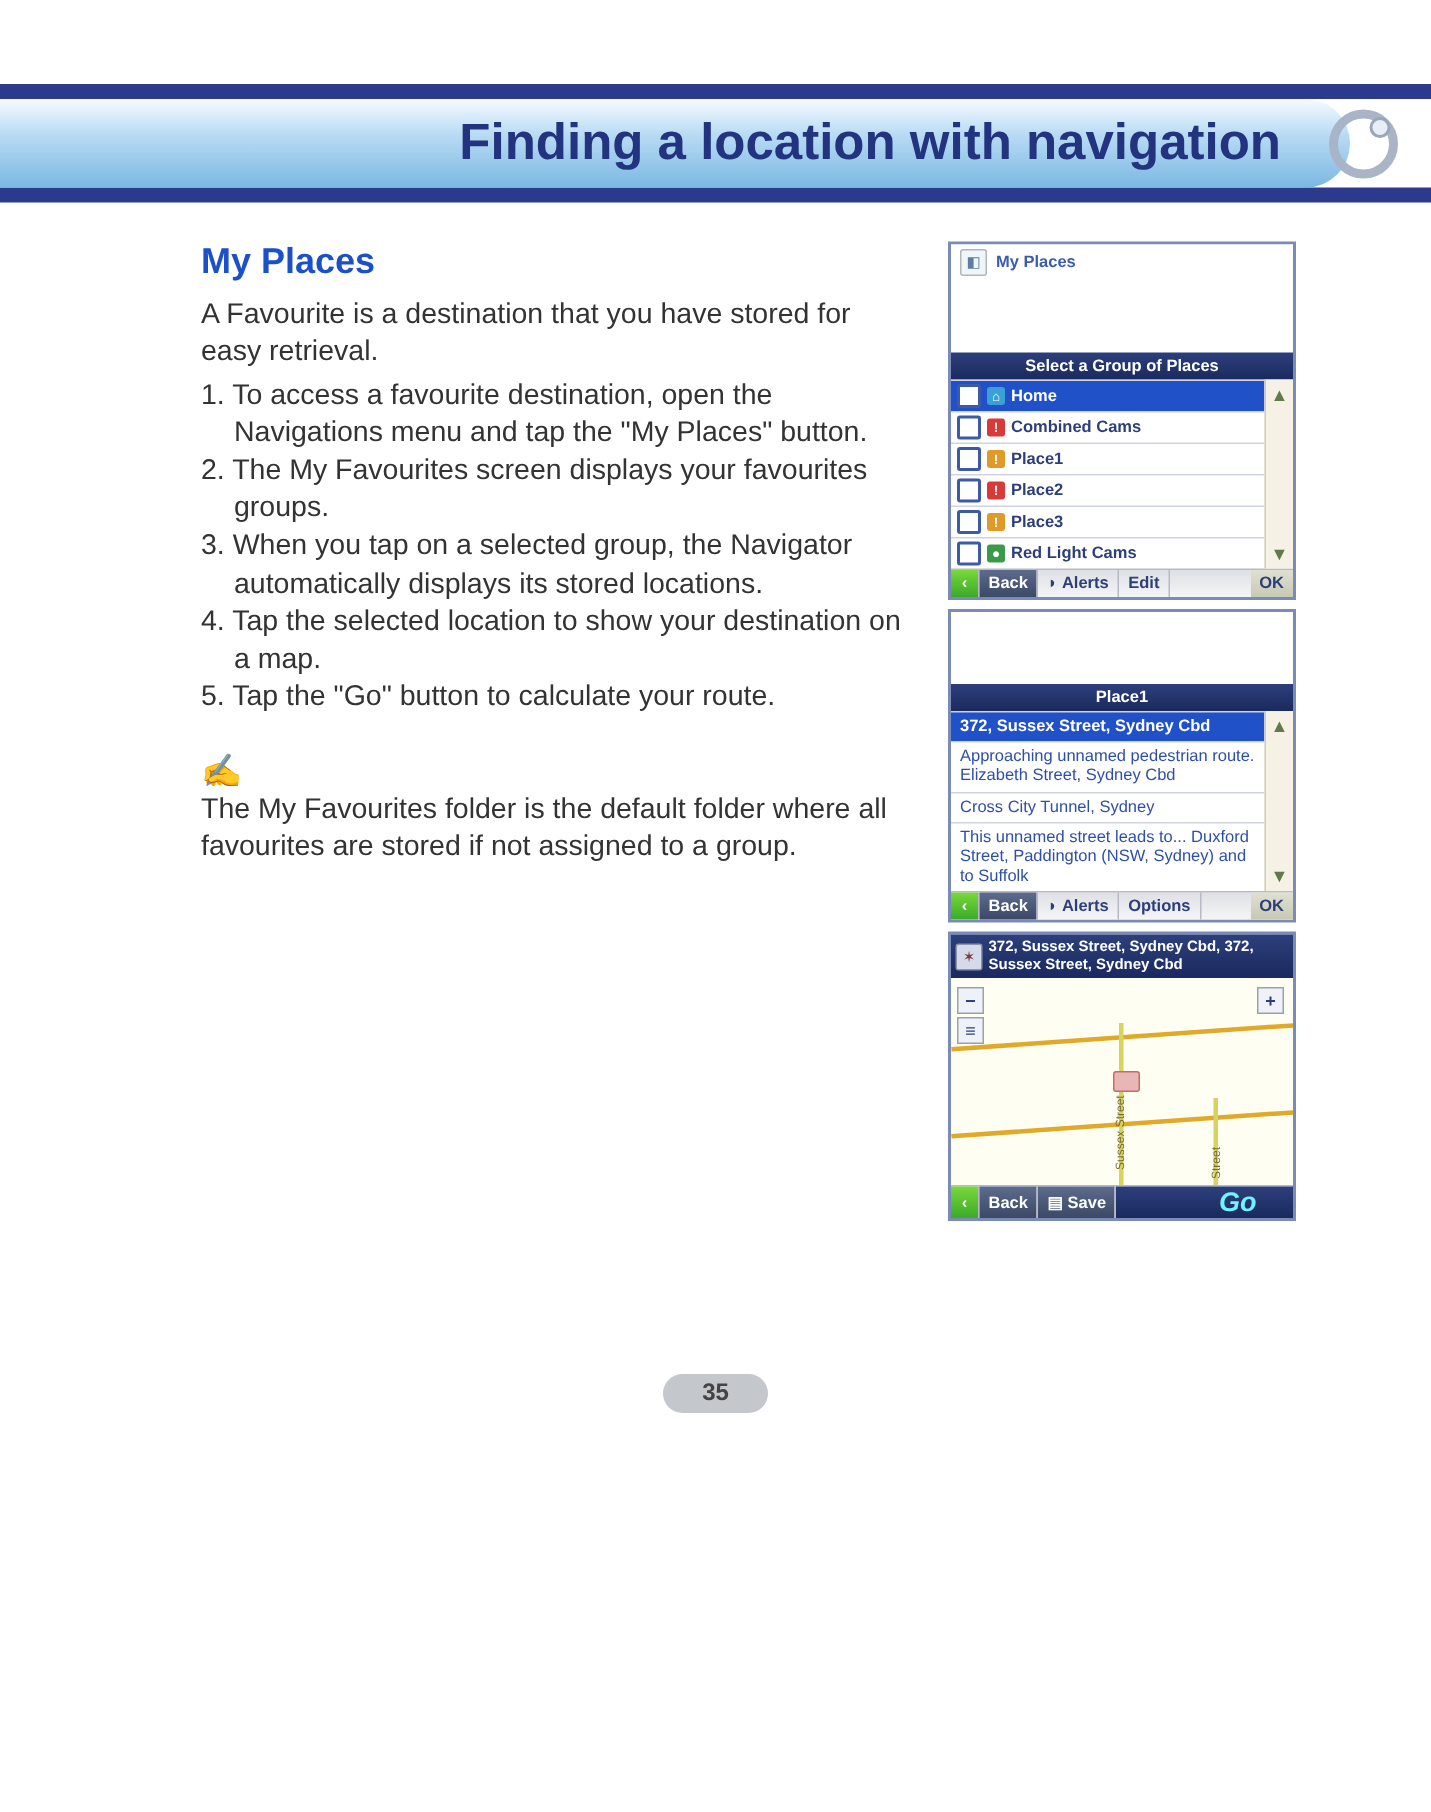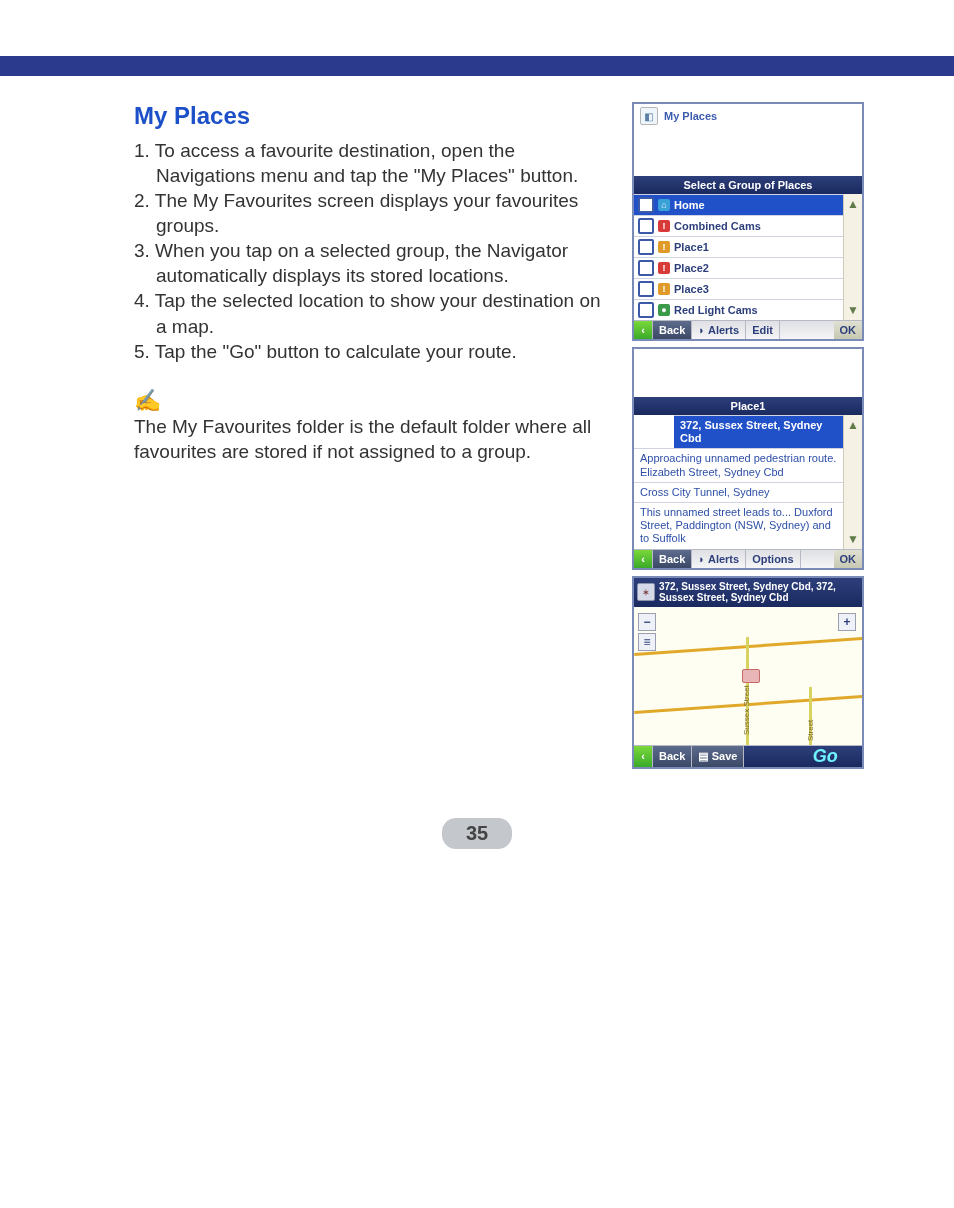--- a/index.html
+++ b/index.html
@@ -120,54 +120,64 @@
   .fbtn{
     display:flex;align-items:center;justify-content:center;gap:3px;
     padding:3px 6px;border-right:1px solid #b7bac5;
   }
   .fbtn.dark{ background:linear-gradient(#5d6b8d,#3b4866); color:#fff; }
   .fbtn.ok{ margin-left:auto; border-right:none; background:linear-gradient(#dfe0d2,#c8c9b2);text-align:right;}
   .chev{ background:linear-gradient(#7ad83a,#3aaa2a);color:#fff;width:18px;display:flex;align-items:center;justify-content:center;border-right:1px solid #b7bac5;}
   .detail-row{
     padding:3px 6px;color:#2d4fa8;border-top:1px solid #d0d4e2;line-height:1.2;
   }
-  .detail-row.sel{ background:#2151c9;color:#fff;font-weight:bold;margin-left:40px; }
+  .detail-row.sel{ background:#2151c9;color:#fff;font-weight:bold; }
   
   .map-head{ background:linear-gradient(#2d3f7b,#1a2a5f);display:flex;align-items:center;padding:3px;gap:4px;}
   .map-head-ic{width:16px;height:16px;background:#d6dae8;border:1px solid #8b94ab;border-radius:2px;flex:none;display:flex;align-items:center;justify-content:center;color:#7a3b3b;font-size:10px;}
   .map-head-txt{ color:#fff;font-size:10px;line-height:1.15;font-weight:bold;}
   .map-body{ position:relative;height:138px;background:#fffef2;overflow:hidden;}
   .mline{position:absolute;background:#e0a92a;height:3px;}
   .vline{position:absolute;background:#d8d261;width:3px;}
   .map-zoom{position:absolute;left:4px;top:6px;display:flex;flex-direction:column;gap:2px;}
   .zbtn{width:16px;height:16px;border:1px solid #9aa0b0;background:#eef2f8;display:flex;align-items:center;justify-content:center;font-weight:bold;font-size:12px;color:#2d3f7b;}
   .zplus{position:absolute;right:6px;top:6px;}
   .gobtn{
     flex:1;background:linear-gradient(#2d3f7b,#1a2a5f);color:#6ef3ff;
     font-size:18px;font-weight:bold;font-style:italic;display:flex;align-items:center;justify-content:center;padding-left:44px;
   }
   .page-num{
-    width:70px;margin:43px auto 0;text-align:center;
+    width:70px;margin:96px auto 0;text-align:center;
     background:#c4c7cc;border-radius:14px;padding:4px 0;
-    font-size:20px;font-weight:bold;color:#444;
+    font-size:16px;font-weight:bold;color:#444;
   }
   .map-pin{position:absolute;left:108px;top:62px;width:16px;height:12px;background:#e8b6b6;border:1px solid #c76a6a;border-radius:2px;}
   .street-lbl{position:absolute;font-size:8px;color:#7a6a2a;transform:rotate(-90deg);transform-origin:left top;}
 </style>
 </head>
 <body>
 
 <div class="header-wrap">
   <div class="header-bar"></div>
+  <div class="title-bar">
+    <h1>Finding a location with navigation</h1>
+    <div class="swirl">
+      <svg viewBox="0 0 50 50">
+          <circle cx="25" cy="25" r="20" fill="none" stroke="#a9b5c6" stroke-width="6"></circle>
+          <circle cx="36" cy="14" r="6" fill="#e7eef6" stroke="#9aa7b9" stroke-width="2"></circle>
+        </svg>
+    </div>
+  </div>
   <div class="header-bar"></div>
 </div>
 
 <div class="content">
   <div class="left-col">
     <h2 class="section">My Places</h2>
+    <p class="body-text">A Favourite is a destination that you have stored for easy retrieval.</p>
     <p class="step">1. To access a favourite destination, open the Navigations menu and tap the "My Places" button.</p>
     <p class="step">2. The My Favourites screen displays your favourites groups.</p>
     <p class="step">3. When you tap on a selected group, the Navigator automatically displays its stored locations.</p>
     <p class="step">4. Tap the selected location to show your destination on a map.</p>
     <p class="step">5. Tap the "Go" button to calculate your route.</p>
     <div class="note-icon">✍</div>
     <p class="body-text">The My Favourites folder is the default folder where all favourites are stored if not assigned to a group.</p>
   </div>
 
   <div class="right-col">

